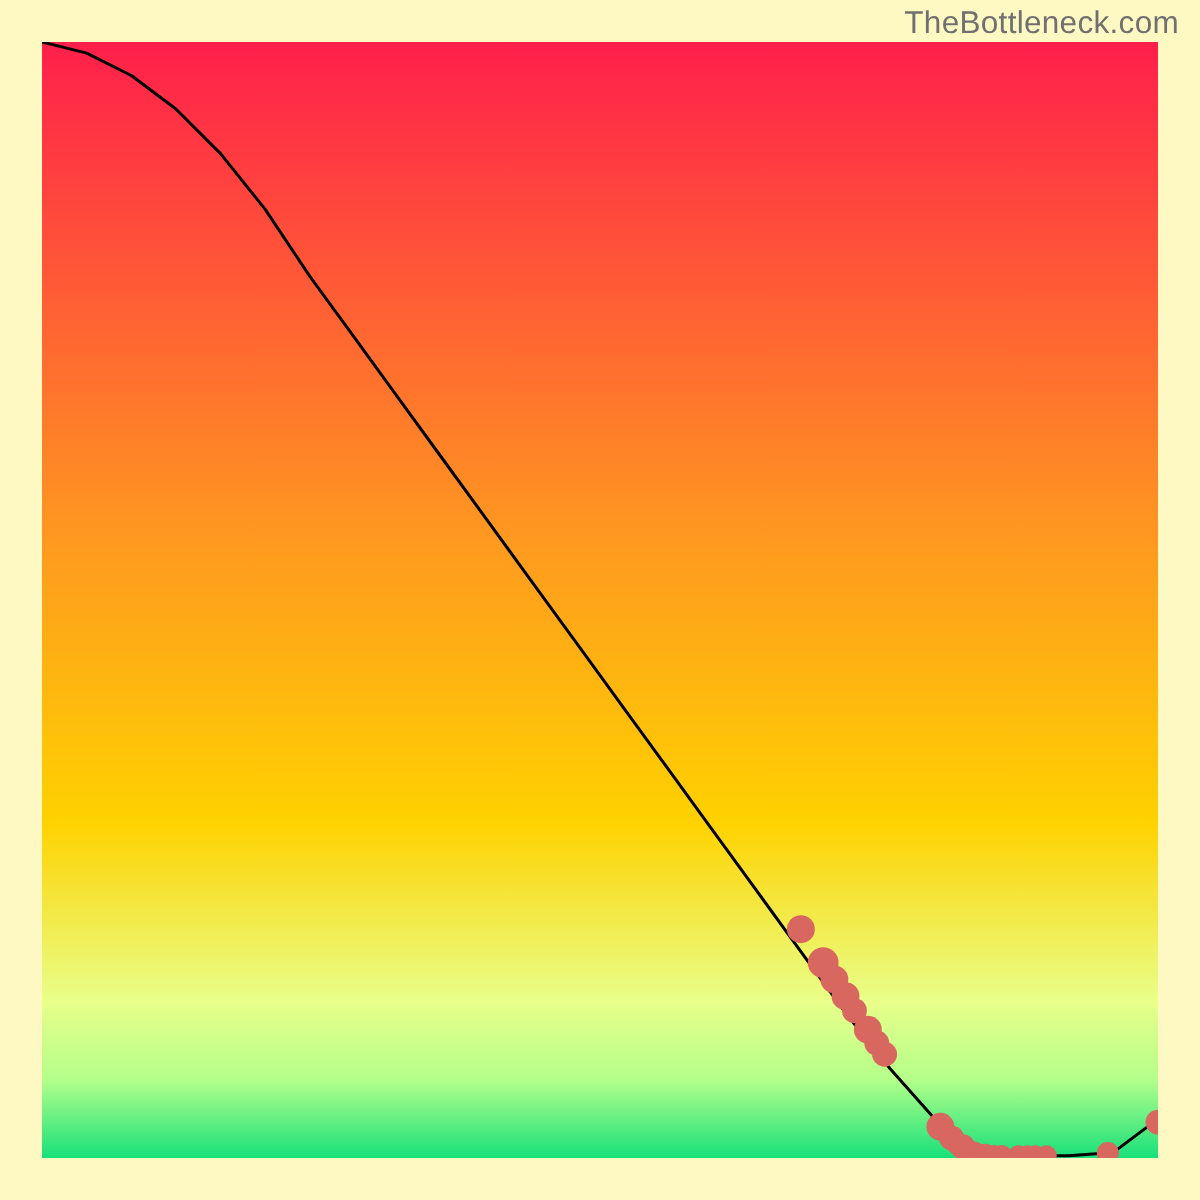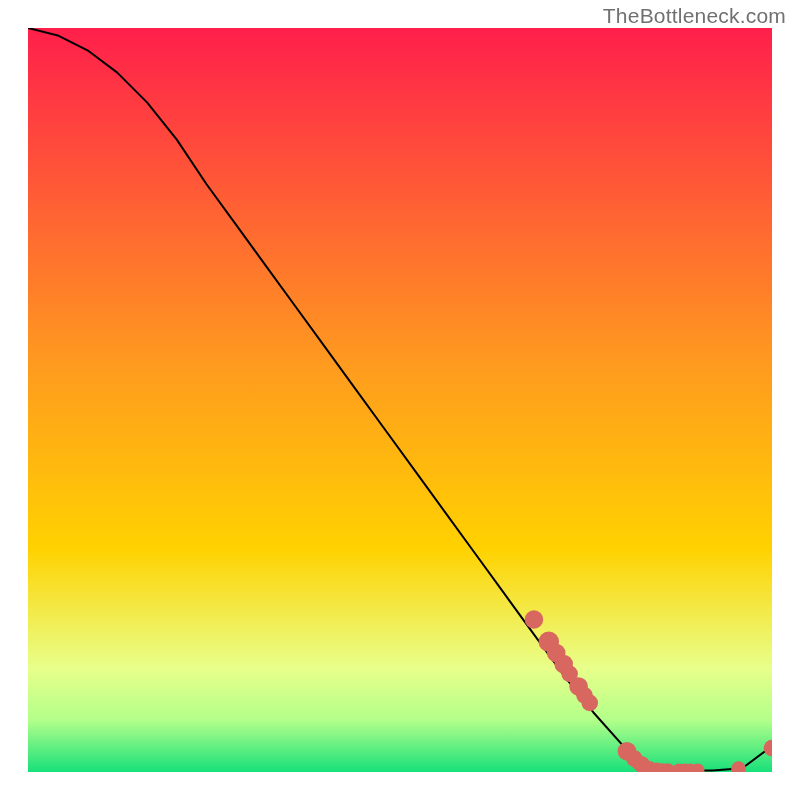--- a/index.html
+++ b/index.html
@@ -8,21 +8,21 @@
     width: 800px;
     height: 800px;
     background: #000;
     overflow: hidden;
     font-family: Arial, Helvetica, sans-serif;
   }
   .stage {
     position: relative;
     width: 800px;
     height: 800px;
-    background: #ffffff;
+    background: #fef9c3;
   }
   .watermark {
     position: absolute;
     top: 4px;
     right: 14px;
     color: #707070;
     font-size: 21px;
     font-weight: 400;
     letter-spacing: 0.2px;
     z-index: 5;

